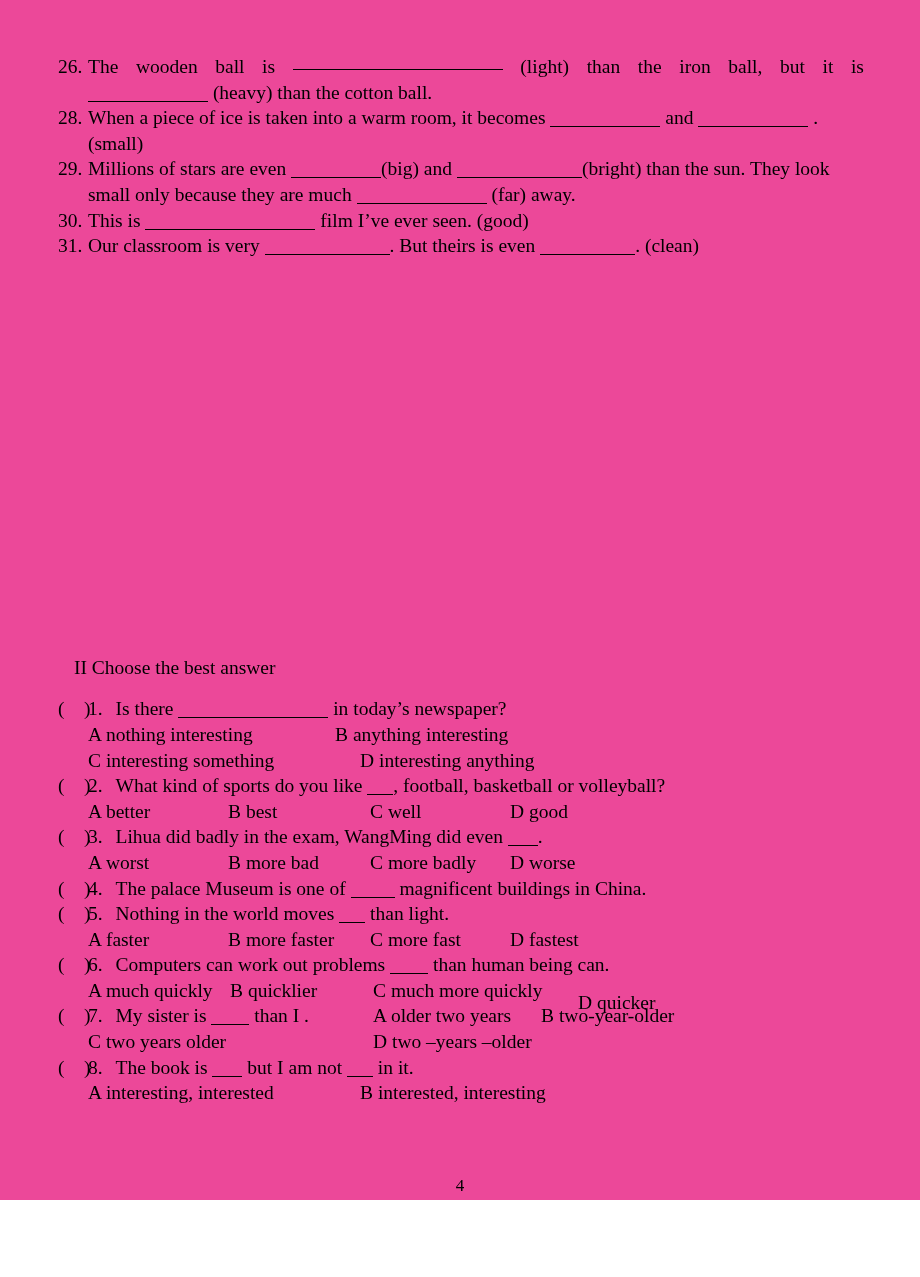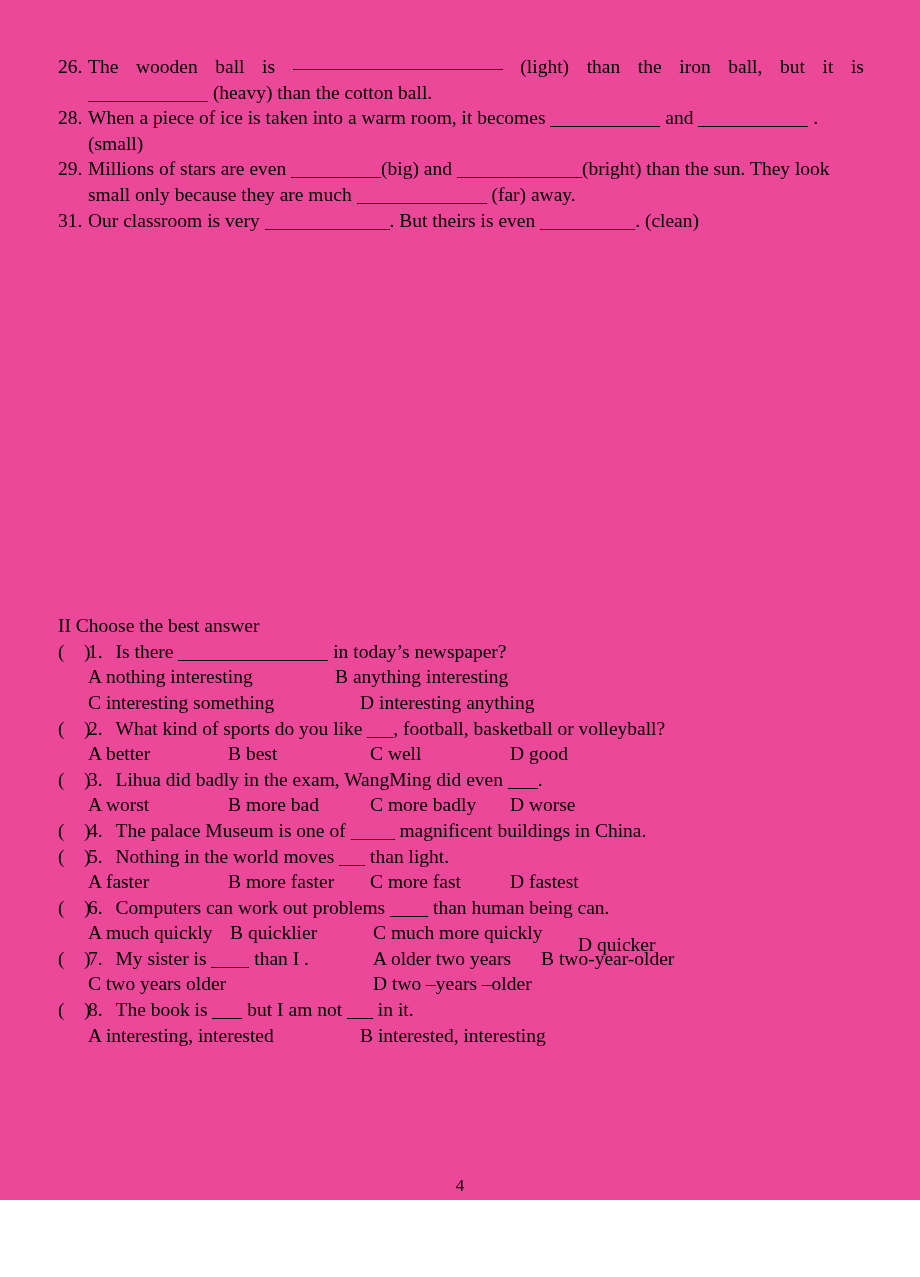--- a/index.html
+++ b/index.html
@@ -76,21 +76,21 @@
 
   
   .gap {
     height: 380px;
   }
 
   
   .mc-heading {
     font-size: 19.5px;
     line-height: 25.6px;
-    margin: 0;
+    margin: 16px;
   }
   .mcq {
     position: relative;
     font-size: 19.5px;
     line-height: 25.6px;
     padding-left: 30px;
     margin: 0;
     white-space: nowrap;
   }
   .paren-open {
@@ -206,20 +206,28 @@
           <span class="bl b90"></span><span>(big) and</span>
           <span class="bl b125"></span><span>(bright) than the sun. They</span>
           <span class="jline">
             <span>look small only because they are much</span>
             <span class="bl b130"></span>
             <span>(far) away.</span>
           </span>
         </span>
       </div>
 
+      <div class="qitem">
+        <span class="qnum">30.</span>
+        <span class="qbody">
+          <span>This is</span>
+          <span class="bl b170"></span>
+          <span>film I’ve ever seen. (good)</span>
+        </span>
+      </div>
 
       <div class="qitem">
         <span class="qnum">31.</span>
         <span class="qbody">
           <span>Our classroom is very</span>
           <span class="bl b125"></span><span>. But theirs is even</span>
           <span class="bl b95"></span><span>. (clean)</span>
         </span>
       </div>
     </div>

